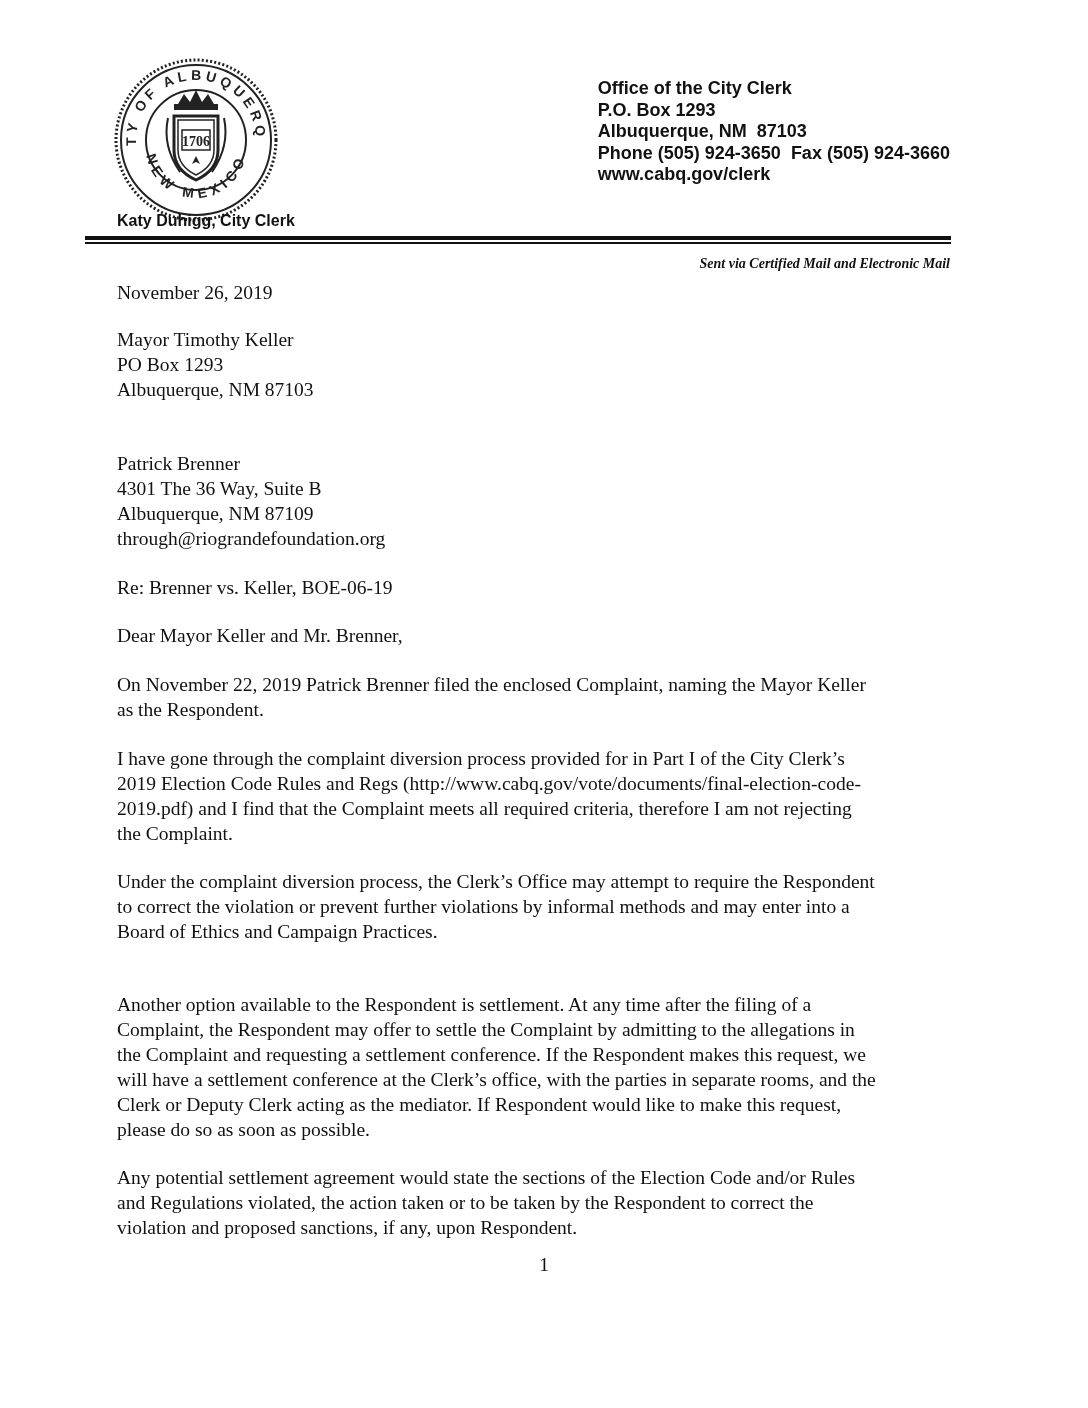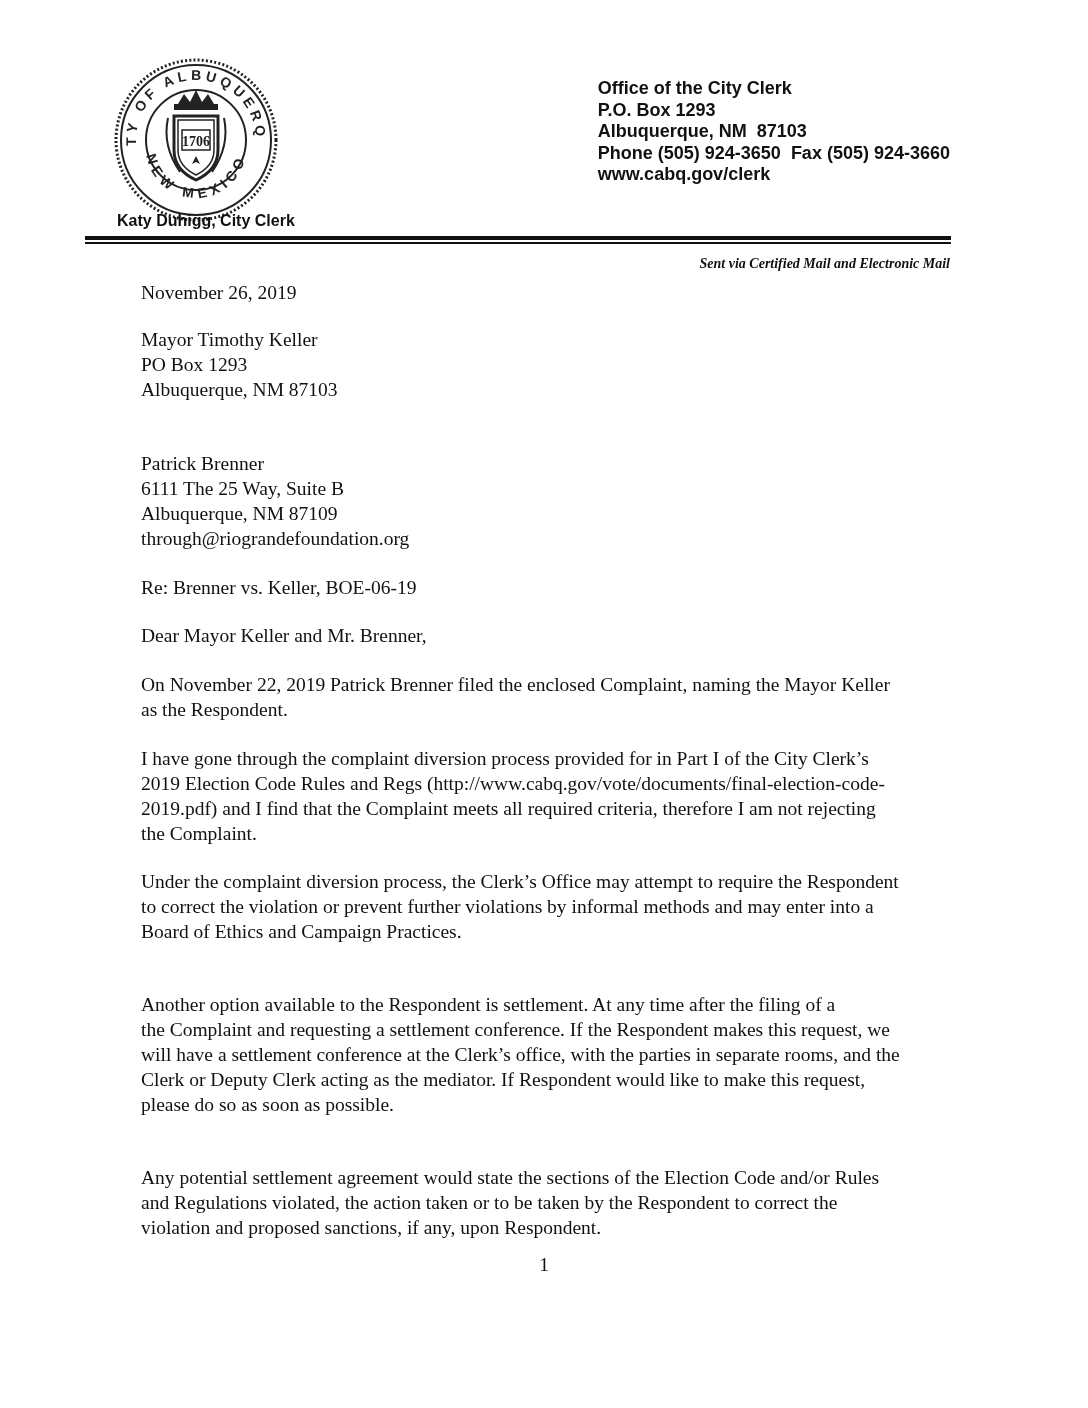--- a/index.html
+++ b/index.html
@@ -24,21 +24,21 @@
   .rule.thick { top: 236px; height: 4px; }
   .rule.thin { top: 242px; height: 1.5px; }
 
   .sent-via {
     position: absolute; right: 138px; top: 256px;
     font-family: "Liberation Serif", serif; font-style: italic; font-weight: bold; font-size: 14px;
   }
 
   .body-text {
     position: absolute; left: 117px; width: 840px;
-    font-family: "Liberation Serif", serif; font-size: 19.5px; line-height: 25px; margin-left: 24px;
+    font-family: "Liberation Serif", serif; font-size: 19.5px; line-height: 25px;
   }
   .body-text .line { display: block; white-space: nowrap; }
 
   .date { top: 280px; }
   .addr1 { top: 327px; }
   .addr2 { top: 451px; }
   .re { top: 575px; }
   .salutation { top: 623px; }
   .p1 { top: 672px; }
   .p2 { top: 746px; }
@@ -104,21 +104,21 @@
   <div class="body-text date">November 26, 2019</div>
 
   <div class="body-text addr1">
     <span class="line">Mayor Timothy Keller</span>
     <span class="line">PO Box 1293</span>
     <span class="line">Albuquerque, NM 87103</span>
   </div>
 
   <div class="body-text addr2">
     <span class="line">Patrick Brenner</span>
-    <span class="line">6111 The 25 Way, Suite B</span>
+    <span class="line">4301 The 36 Way, Suite B</span>
     <span class="line">Albuquerque, NM 87109</span>
     <span class="line">through@riograndefoundation.org</span>
   </div>
 
   <div class="body-text re">Re: Brenner vs. Keller, BOE-06-19</div>
 
   <div class="body-text salutation">Dear Mayor Keller and Mr. Brenner,</div>
 
   <div class="body-text p1">
     <span class="line">On November 22, 2019 Patrick Brenner filed the enclosed Complaint, naming the Mayor Keller</span>
@@ -133,20 +133,21 @@
   </div>
 
   <div class="body-text p3">
     <span class="line">Under the complaint diversion process, the Clerk’s Office may attempt to require the Respondent</span>
     <span class="line">to correct the violation or prevent further violations by informal methods and may enter into a</span>
     <span class="line">Board of Ethics and Campaign Practices.</span>
   </div>
 
   <div class="body-text p4">
     <span class="line">Another option available to the Respondent is settlement. At any time after the filing of a</span>
+    <span class="line">Complaint, the Respondent may offer to settle the Complaint by admitting to the allegations in</span>
     <span class="line">the Complaint and requesting a settlement conference. If the Respondent makes this request, we</span>
     <span class="line">will have a settlement conference at the Clerk’s office, with the parties in separate rooms, and the</span>
     <span class="line">Clerk or Deputy Clerk acting as the mediator. If Respondent would like to make this request,</span>
     <span class="line">please do so as soon as possible.</span>
   </div>
 
   <div class="body-text p5">
     <span class="line">Any potential settlement agreement would state the sections of the Election Code and/or Rules</span>
     <span class="line">and Regulations violated, the action taken or to be taken by the Respondent to correct the</span>
     <span class="line">violation and proposed sanctions, if any, upon Respondent.</span>

